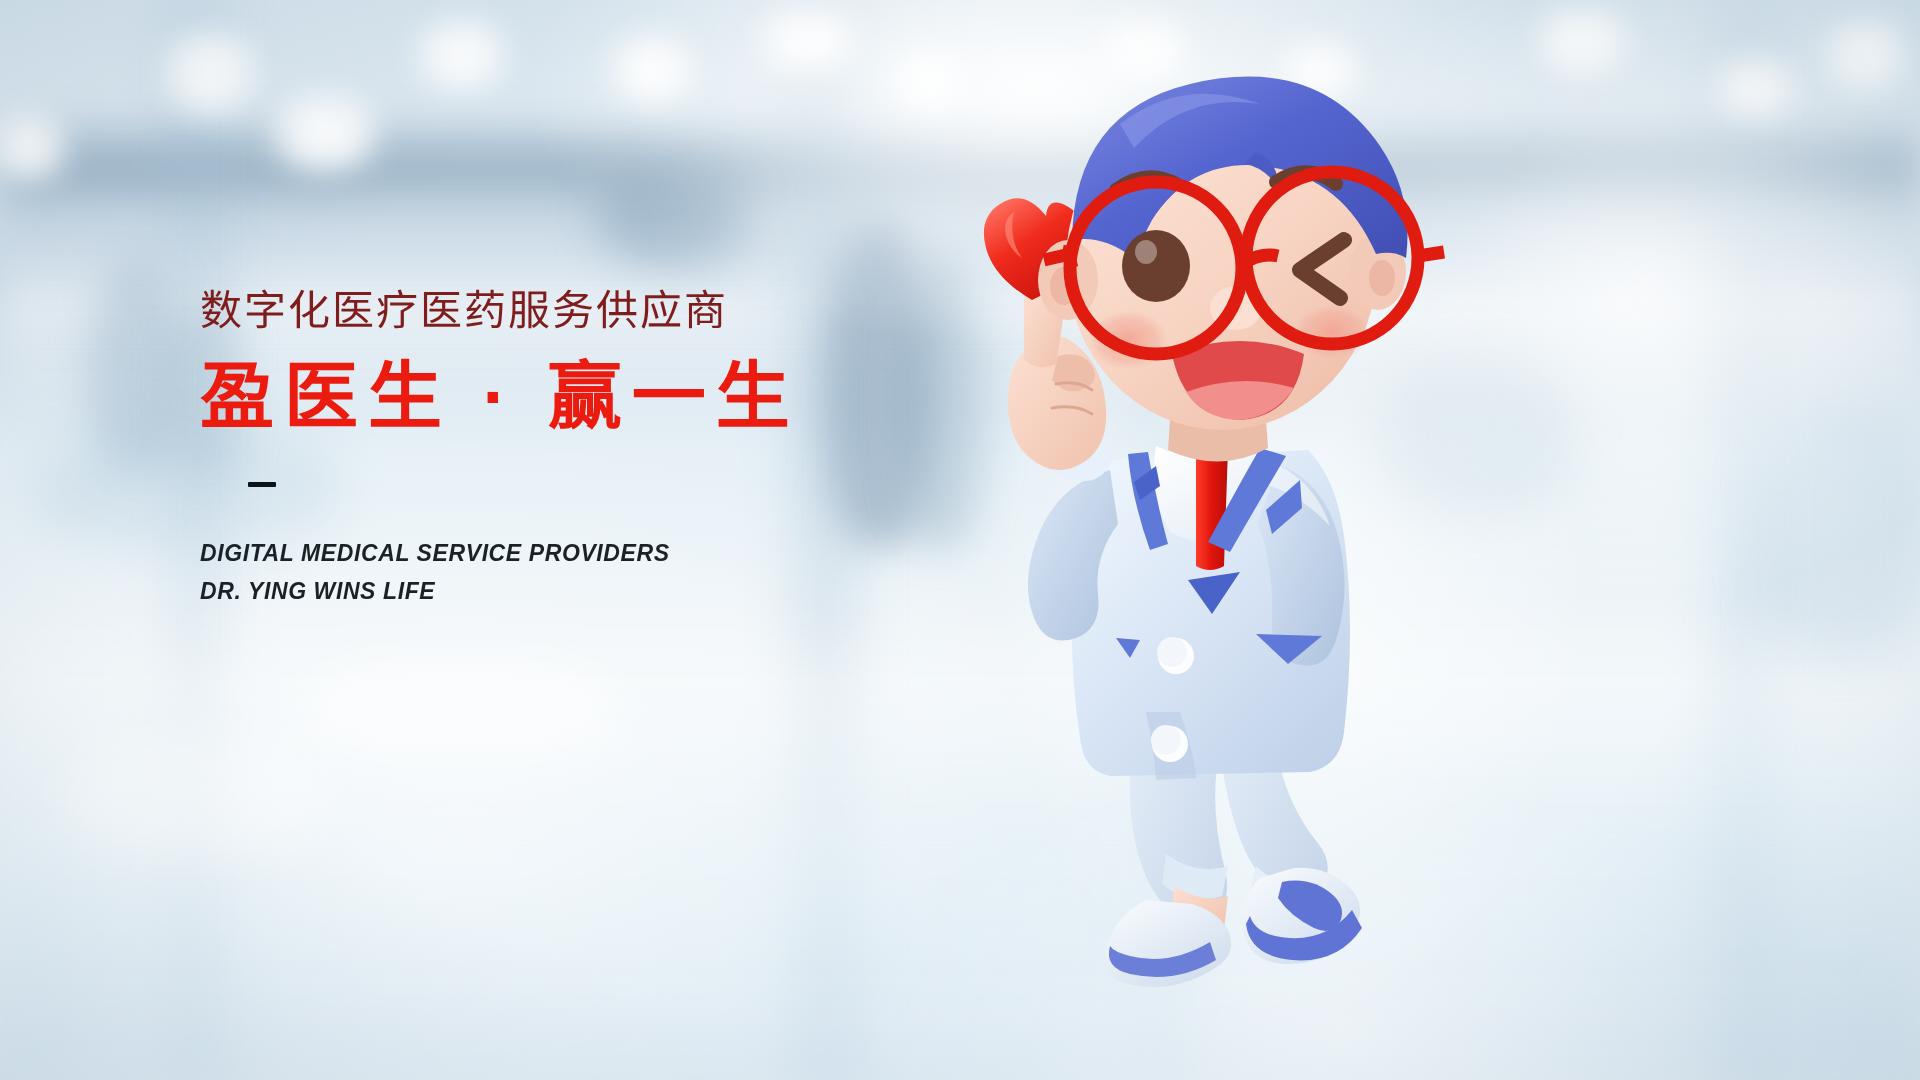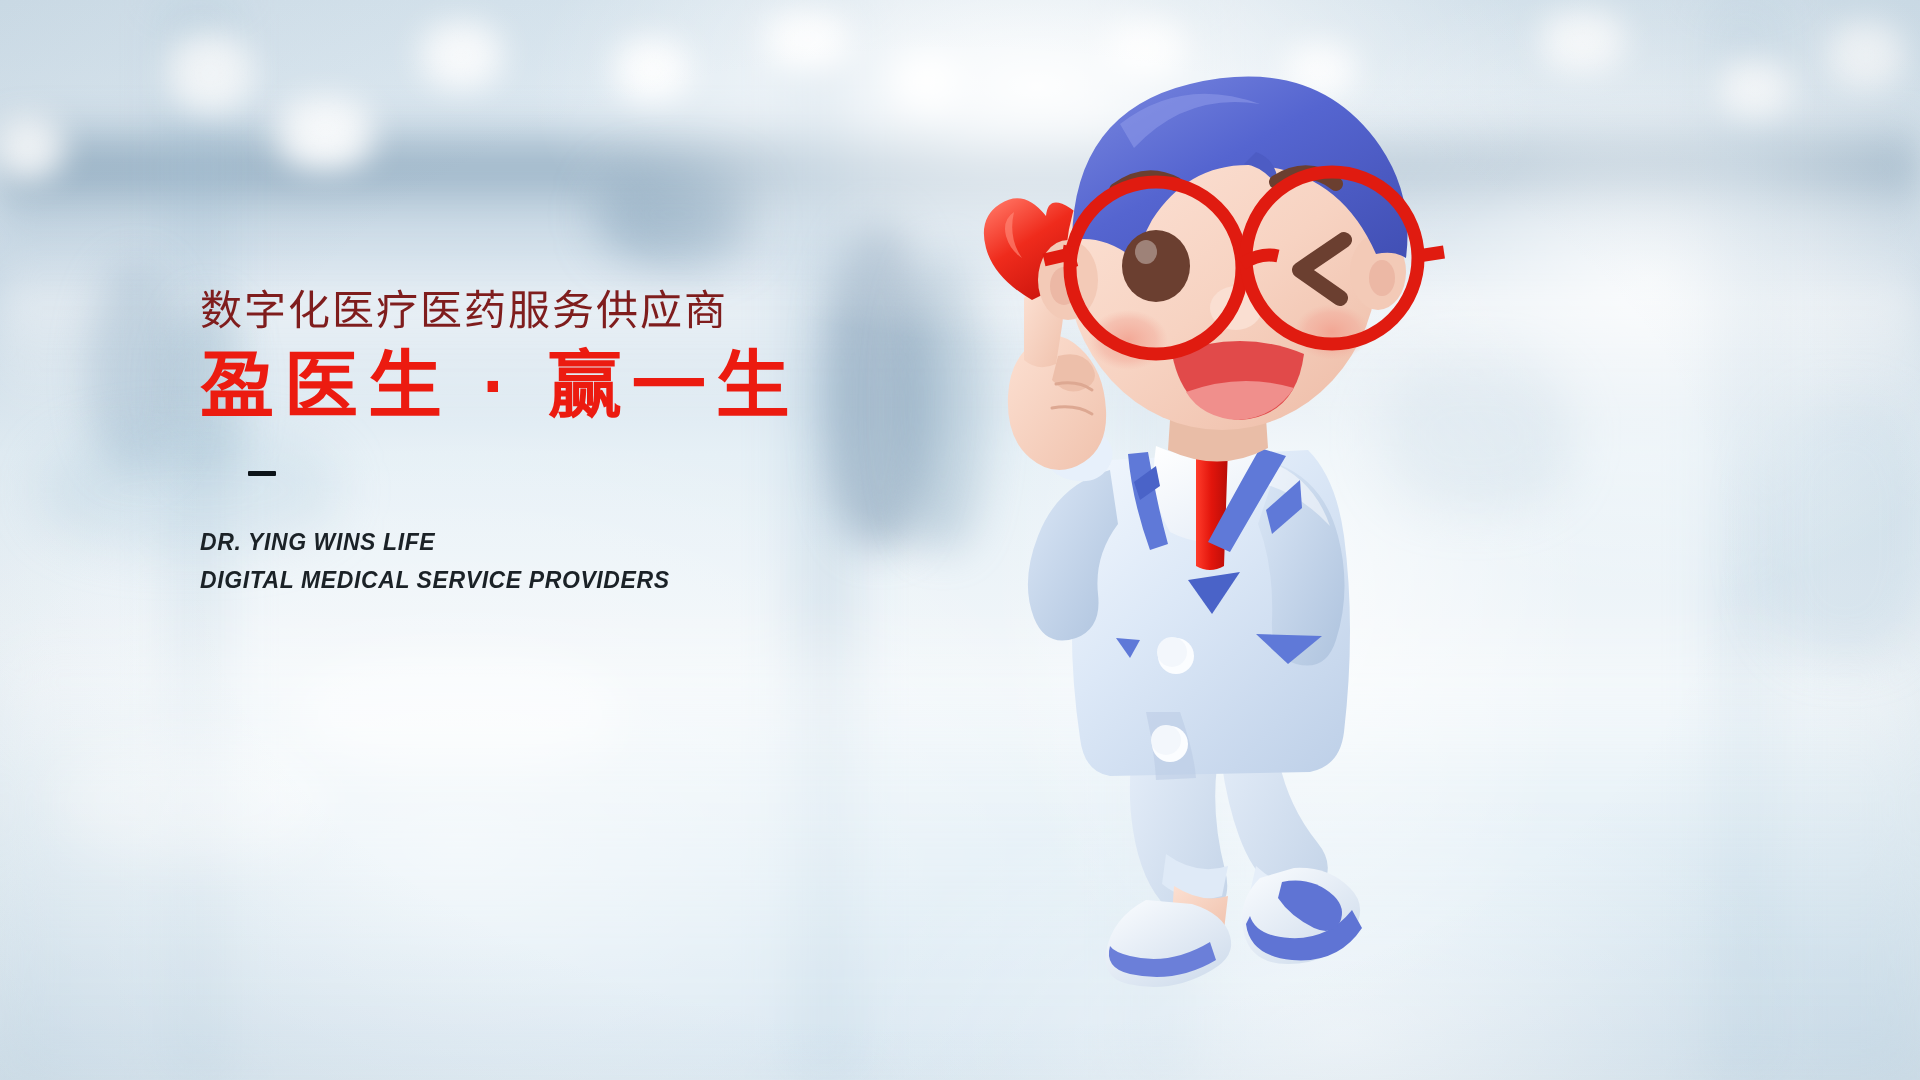--- a/index.html
+++ b/index.html
@@ -116,21 +116,21 @@
   }
   .headline-sub {
     font-size: 42px;
     line-height: 1.18;
     letter-spacing: 2px;
     color: #7f1d1d;
     font-weight: 400;
     white-space: nowrap;
   }
   .headline-main {
-    margin-top: 9px;
+    margin-top: 20px;
     font-size: 74px;
     line-height: 1.12;
     letter-spacing: 10px;
     font-weight: 700;
     color: #ec1b10;
     white-space: nowrap;
   }
   .rule {
     margin-top: 44px;
     margin-left: 48px;
@@ -201,22 +201,22 @@
   <div class="bg-layer bg-vignette"></div>
 
   <div class="copy">
     <div class="headline-sub">数字化医疗医药服务供应商</div>
 
     <div class="headline-main">盈医生 · 赢一生</div>
 
     <div class="rule"></div>
 
     <div class="tagline">
+      <div>DIGITAL MEDICAL SERVICE PROVIDERS</div>
       <div>DR. YING WINS LIFE</div>
-      <div>DIGITAL MEDICAL SERVICE PROVIDERS</div>
     </div>
   </div>
 
   <div class="character">
     <svg viewBox="0 0 700 1040" xmlns="http://www.w3.org/2000/svg">
       <defs>
         <linearGradient id="gHair" x1="0" y1="0" x2="1" y2="1">
           <stop offset="0%" stop-color="#7b89e0"></stop>
           <stop offset="45%" stop-color="#5565d0"></stop>
           <stop offset="100%" stop-color="#414fb4"></stop>

